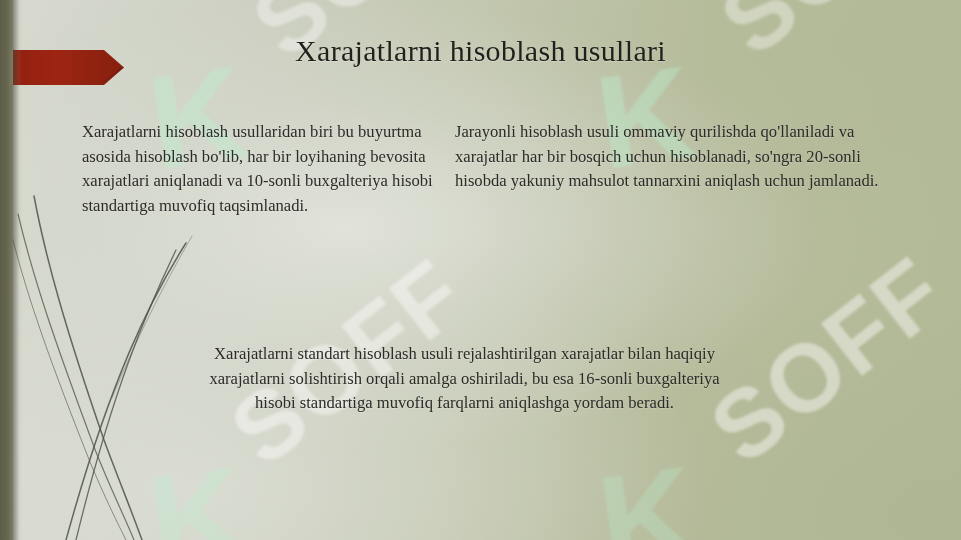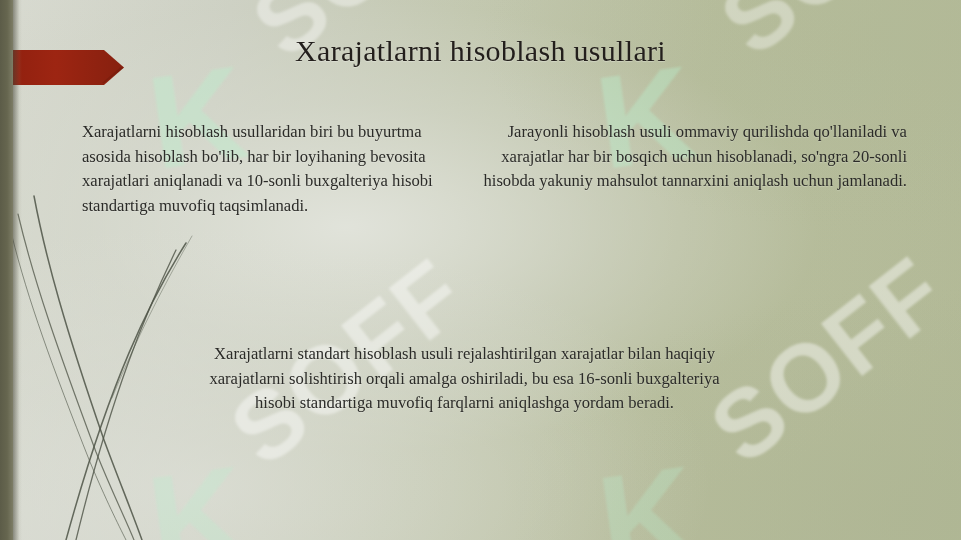--- a/index.html
+++ b/index.html
@@ -122,21 +122,21 @@
     left: 52px;
     top: 120px;
     width: 352px;
     text-align: left;
     margin-left: 30px;
   }
   .para-right {
     left: 455px;
     top: 120px;
     width: 452px;
-    text-align: right;
+    text-align: left;
   }
   .para-bottom {
     left: 192px;
     top: 342px;
     width: 545px;
     text-align: center;
   }
   .para p { margin: 0; }
 </style>
 </head>

